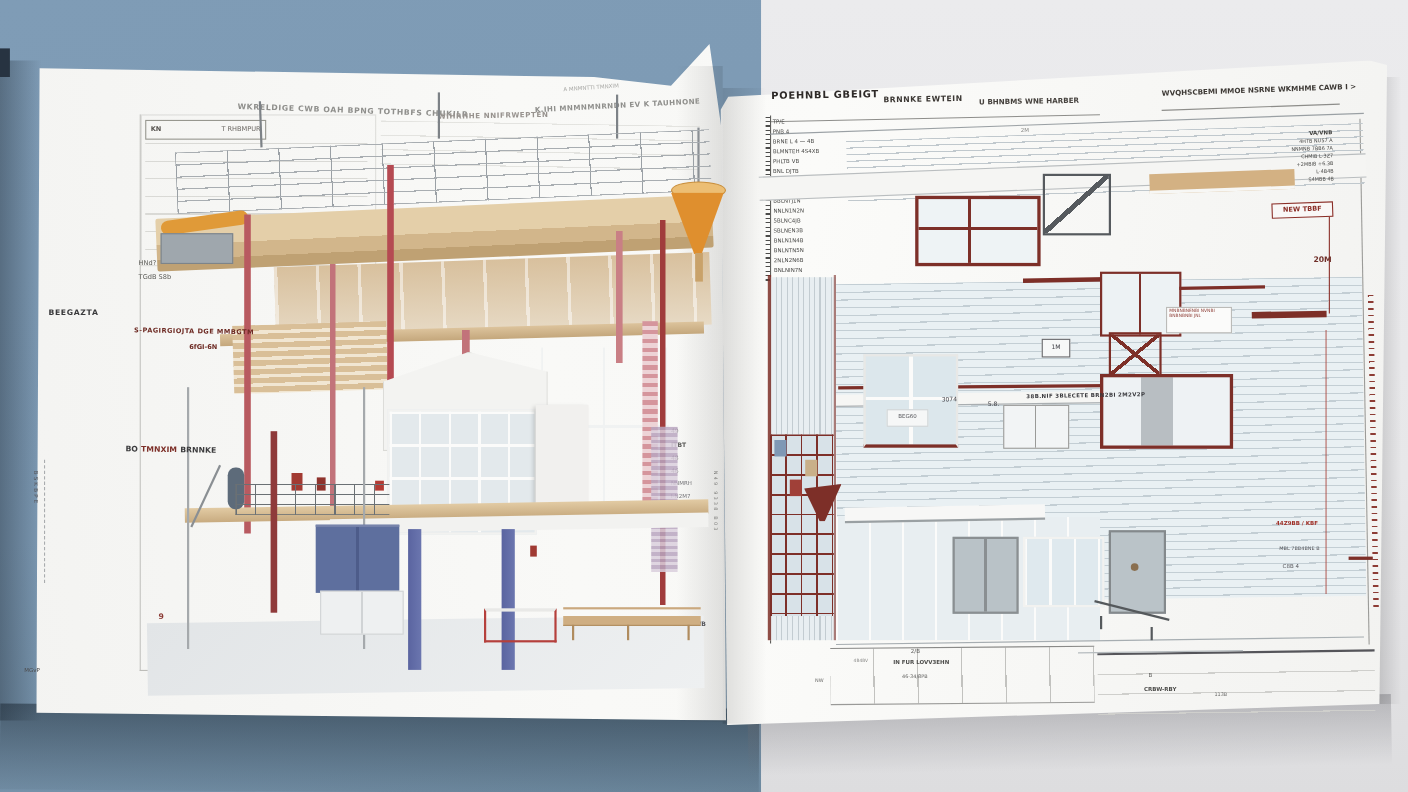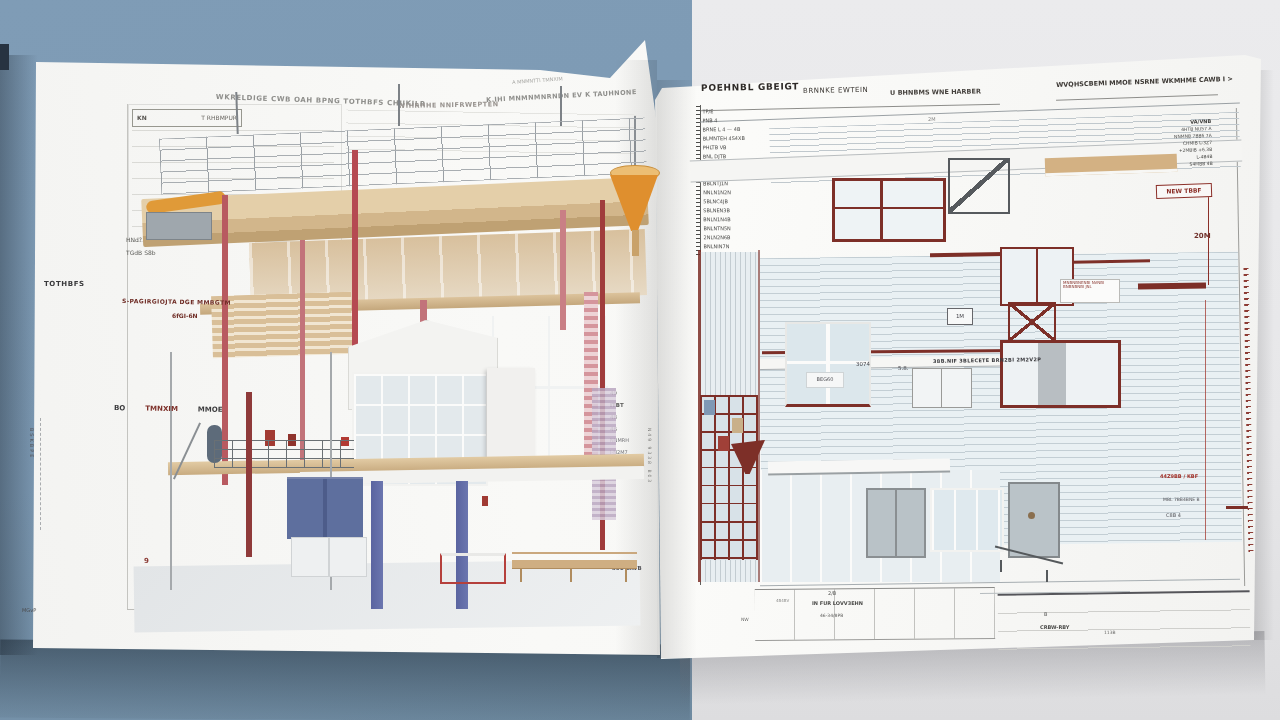--- a/index.html
+++ b/index.html
@@ -119,50 +119,50 @@
   <div class="abs" style="left:456px;top:481px;width:12px;height:128px;background:linear-gradient(to right,#5a64a0,#6b76af);z-index:6;"></div>
   <div class="abs" style="left:482px;top:496px;width:6px;height:10px;background:#a03a33;z-index:6;"></div>
   <div class="abs" style="left:440px;top:553px;width:62px;height:26px;border:2px solid #b5403c;border-top:3px solid #e9e9e7;z-index:6;"></div>
   <div class="abs" style="left:512px;top:552px;width:125px;height:2px;background:#caa87e;z-index:6;"></div>
   <div class="abs" style="left:512px;top:560px;width:125px;height:8px;background:#cfae82;border-bottom:1px solid #b08c5e;z-index:6;"></div>
   <div class="abs" style="left:520px;top:568px;width:2px;height:14px;background:#b08c5e;z-index:6;"></div>
   <div class="abs" style="left:570px;top:568px;width:2px;height:14px;background:#b08c5e;z-index:6;"></div>
   <div class="abs" style="left:625px;top:568px;width:2px;height:14px;background:#b08c5e;z-index:6;"></div>
   <div class="abs" style="left:134px;top:563px;width:506px;height:66px;background:linear-gradient(135deg,#e2e5e7,#eef0f1);transform:rotate(-0.8deg);z-index:5;"></div>
 
-  <div class="t" style="left:44px;top:281px;font-size:7px;font-weight:bold;color:#3a3a3c;letter-spacing:.6px;z-index:5;">TOTHBFS</div>
+  <div class="t" style="left:44px;top:281px;font-size:7px;font-weight:bold;color:#3a3a3c;letter-spacing:.6px;z-index:5;">BEEGAZTA</div>
   <div class="t" style="left:122px;top:298px;font-size:6px;font-weight:bold;color:#6e2b24;letter-spacing:.4px;transform:rotate(1deg);z-index:7;">S-PAGIRGIOJTA DGE MMBGTM</div>
   <div class="t" style="left:172px;top:313px;font-size:6px;font-weight:bold;color:#6e2b24;z-index:7;">6fGI-6N</div>
   <div class="t" style="left:126px;top:237px;font-size:6px;color:#5d5d59;z-index:5;">HNd?</div>
   <div class="t" style="left:126px;top:250px;font-size:6px;color:#5d5d59;z-index:5;">TGdB S8b</div>
-  <div class="abs" style="left:114px;top:406px;display:flex;gap:20px;font-size:7px;font-weight:bold;z-index:7;transform:rotate(1deg);">
+  <div class="abs" style="left:114px;top:406px;display:flex;gap:3px;font-size:7px;font-weight:bold;z-index:7;transform:rotate(1deg);">
     <span class="t" style="position:static;color:#3c3c3e;">BO</span>
     <span class="t" style="position:static;color:#7d2f28;">TMNXIM</span>
-    <span class="t" style="position:static;color:#3c3c3e;">MMOE</span>
+    <span class="t" style="position:static;color:#3c3c3e;">BRNNKE</span>
   </div>
   <div class="t" style="left:144px;top:558px;font-size:7px;font-weight:bold;color:#8b3a34;z-index:7;">9</div>
   <div class="t" style="left:22px;top:608px;font-size:5px;color:#4c4c4e;z-index:5;">MGvP</div>
   <div class="abs" style="left:40px;top:418px;width:0;height:112px;border-left:1px dashed #8a8f93;opacity:.7;z-index:5;"></div>
   <div class="t" style="left:28px;top:428px;font-size:5px;color:#55555a;writing-mode:vertical-rl;letter-spacing:2px;z-index:5;">BSKBPE</div>
 
   <div class="abs" style="left:610px;top:390px;width:42px;display:flex;flex-direction:column;gap:6px;z-index:5;">
     <div class="t" style="position:static;font-size:5.5px;color:#6a6a68;">49</div>
     <div class="t" style="position:static;font-size:5.5px;font-weight:bold;color:#5c5c5a;">ITBT</div>
     <div class="t" style="position:static;font-size:5.5px;color:#6a6a68;">48</div>
     <div class="t" style="position:static;font-size:5.5px;color:#6a6a68;">46</div>
     <div class="t" style="position:static;font-size:5px;color:#76767a;">NNMRH</div>
     <div class="t" style="position:static;font-size:5px;color:#76767a;">I-N2M7</div>
     <div class="t" style="position:static;font-size:5px;color:#76767a;">IL302U%</div>
     <div class="t" style="position:static;font-size:5.5px;color:#6a6a68;">CXX</div>
   </div>
   <div class="t" style="left:612px;top:565px;font-size:5.5px;font-weight:bold;color:#55555a;z-index:5;">301 CAVB</div>
   <div class="t" style="left:646px;top:428px;font-size:4.5px;color:#80807e;writing-mode:vertical-rl;letter-spacing:2px;z-index:5;">N49 9338 B03</div>
 
   <div class="t" style="left:701px;top:84px;font-size:9px;font-weight:bold;color:#2e2a28;letter-spacing:.7px;transform:rotate(-1deg);z-index:5;">POEHNBL GBEIGT</div>
-  <div class="t" style="left:803px;top:88px;font-size:7px;font-weight:normal;color:#3c3834;letter-spacing:.5px;transform:rotate(-1deg);z-index:5;">BRNNKE EWTEIN</div>
+  <div class="t" style="left:803px;top:88px;font-size:7px;font-weight:bold;color:#3c3834;letter-spacing:.5px;transform:rotate(-1deg);z-index:5;">BRNNKE EWTEIN</div>
   <div class="t" style="left:890px;top:90px;font-size:6.5px;font-weight:bold;color:#46423e;transform:rotate(-1deg);z-index:5;">U BHNBMS WNE HARBER</div>
   <div class="abs" style="left:700px;top:107px;width:300px;height:1px;background:#8d8d8a;transform:rotate(-1.2deg);z-index:5;"></div>
   <div class="t" style="left:1056px;top:82px;font-size:6.5px;font-weight:bold;color:#3c3834;transform:rotate(-2deg);z-index:5;">WVQHSCBEMI MMOE NSRNE WKMHME CAWB I &gt;</div>
   <div class="abs" style="left:1056px;top:97px;width:162px;height:1px;background:#8d8d8a;transform:rotate(-2deg);z-index:5;"></div>
 
   <div class="abs" style="left:700px;top:105px;width:1px;height:480px;background:#5f5f5c;z-index:5;"></div>
   <div class="abs" style="left:696px;top:106px;width:4px;height:150px;background:repeating-linear-gradient(to bottom,#4c4c4a 0 1px,transparent 1px 4px);z-index:5;"></div>
   <div class="abs" style="left:700px;top:112px;width:540px;height:1px;background:#9aa0a4;transform:rotate(-2deg);z-index:5;"></div>
   <div class="abs" style="left:1240px;top:108px;width:1px;height:478px;background:#9b9b98;transform:rotate(-1deg);z-index:5;"></div>
 

